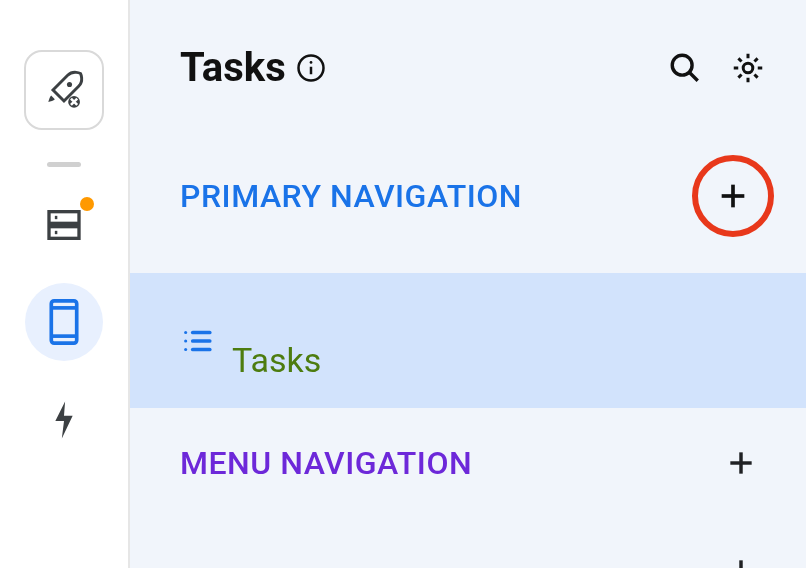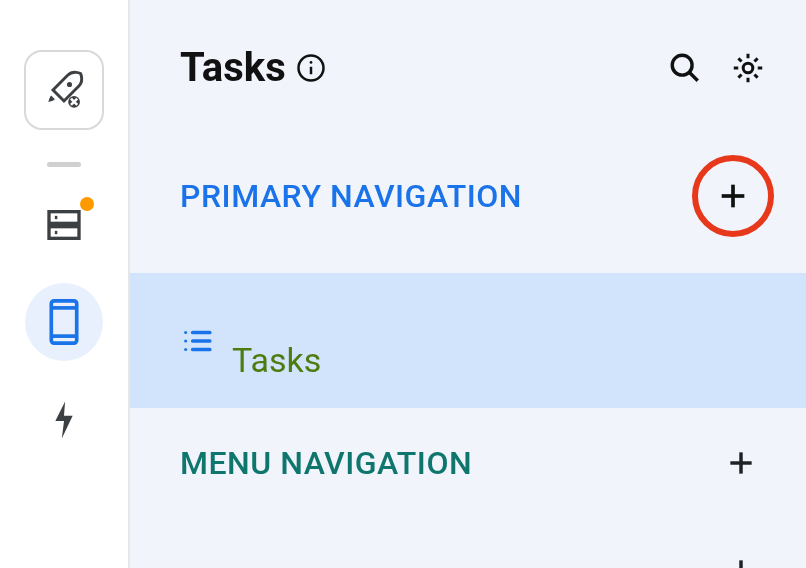--- a/index.html
+++ b/index.html
@@ -57,21 +57,21 @@
     .section-row {
       display:flex; align-items:center;
       padding:36px 48px 36px 50px;
     }
     .section-label {
       font-size:32px; font-weight:500;
       letter-spacing:0.5px;
       text-transform:uppercase;
     }
     .section-label.primary { color:#1a73e8; font-weight:500; }
-    .section-label.muted { color:#0f766e; }
+    .section-label.muted { color:#6d28d9; }
     .section-row .spacer { flex:1; }
     .add-btn { width:34px; height:34px; display:flex; align-items:center; justify-content:center; cursor:pointer; }
     .highlight-circle {
       border:6px solid #e8381b;
       width:82px; height:82px; border-radius:50%;
       display:flex; align-items:center; justify-content:center;
       cursor:pointer;
       margin-right:-16px;
     }
     .item-row {

